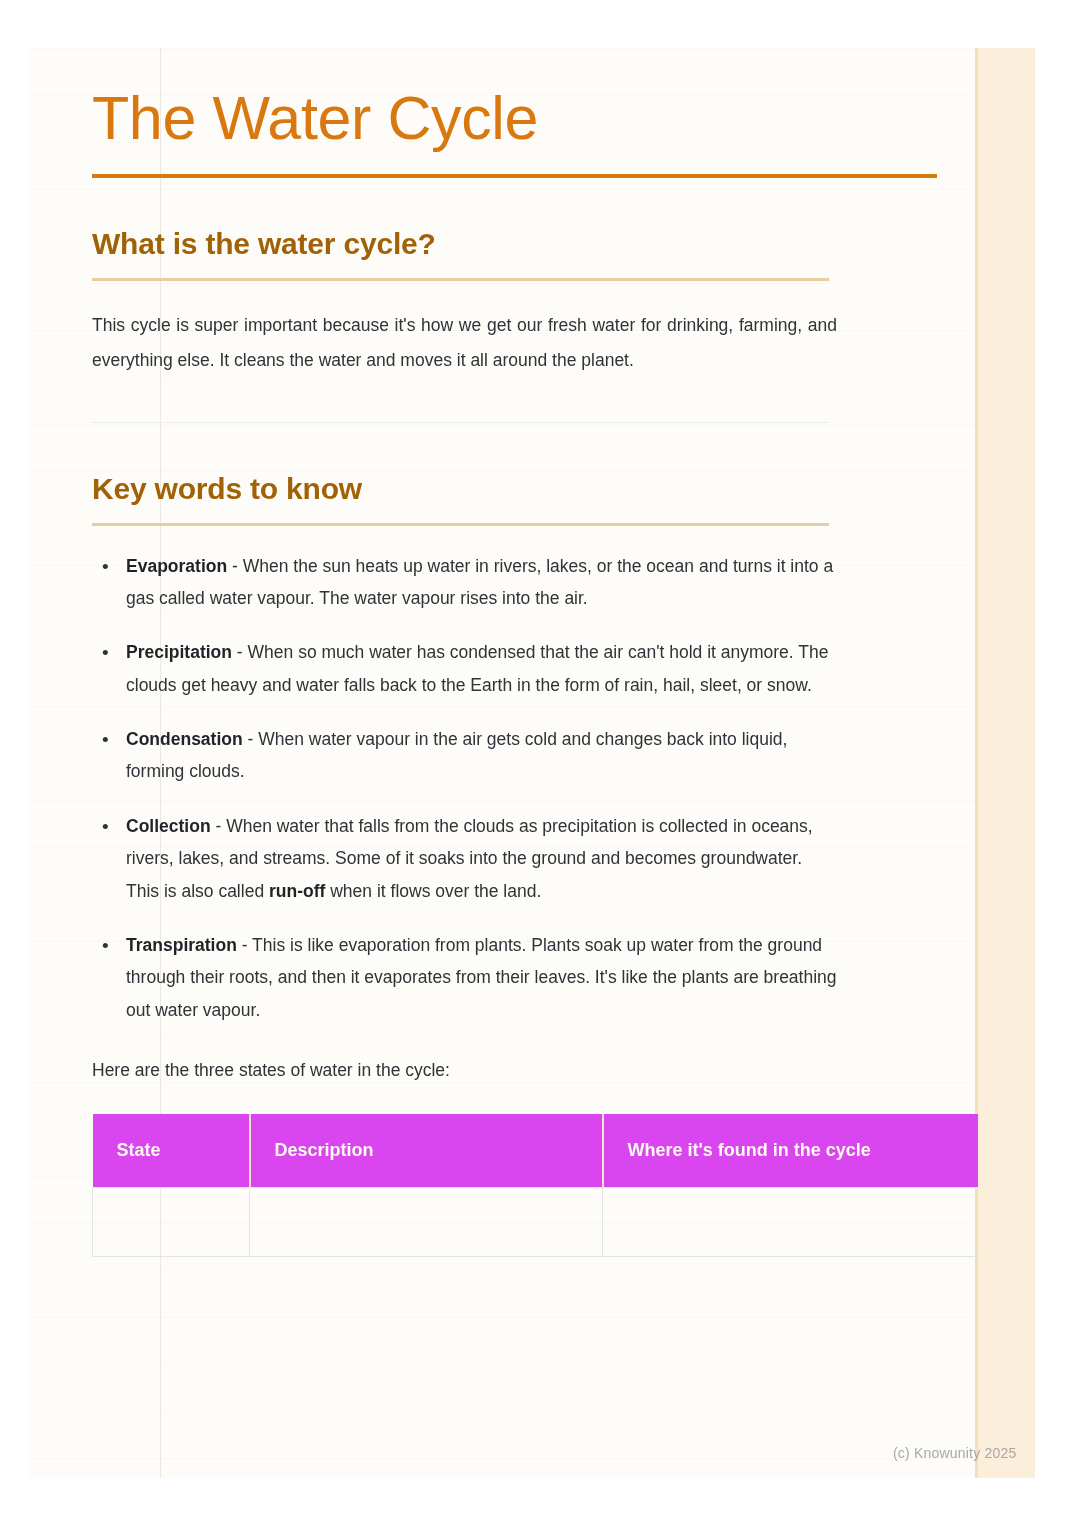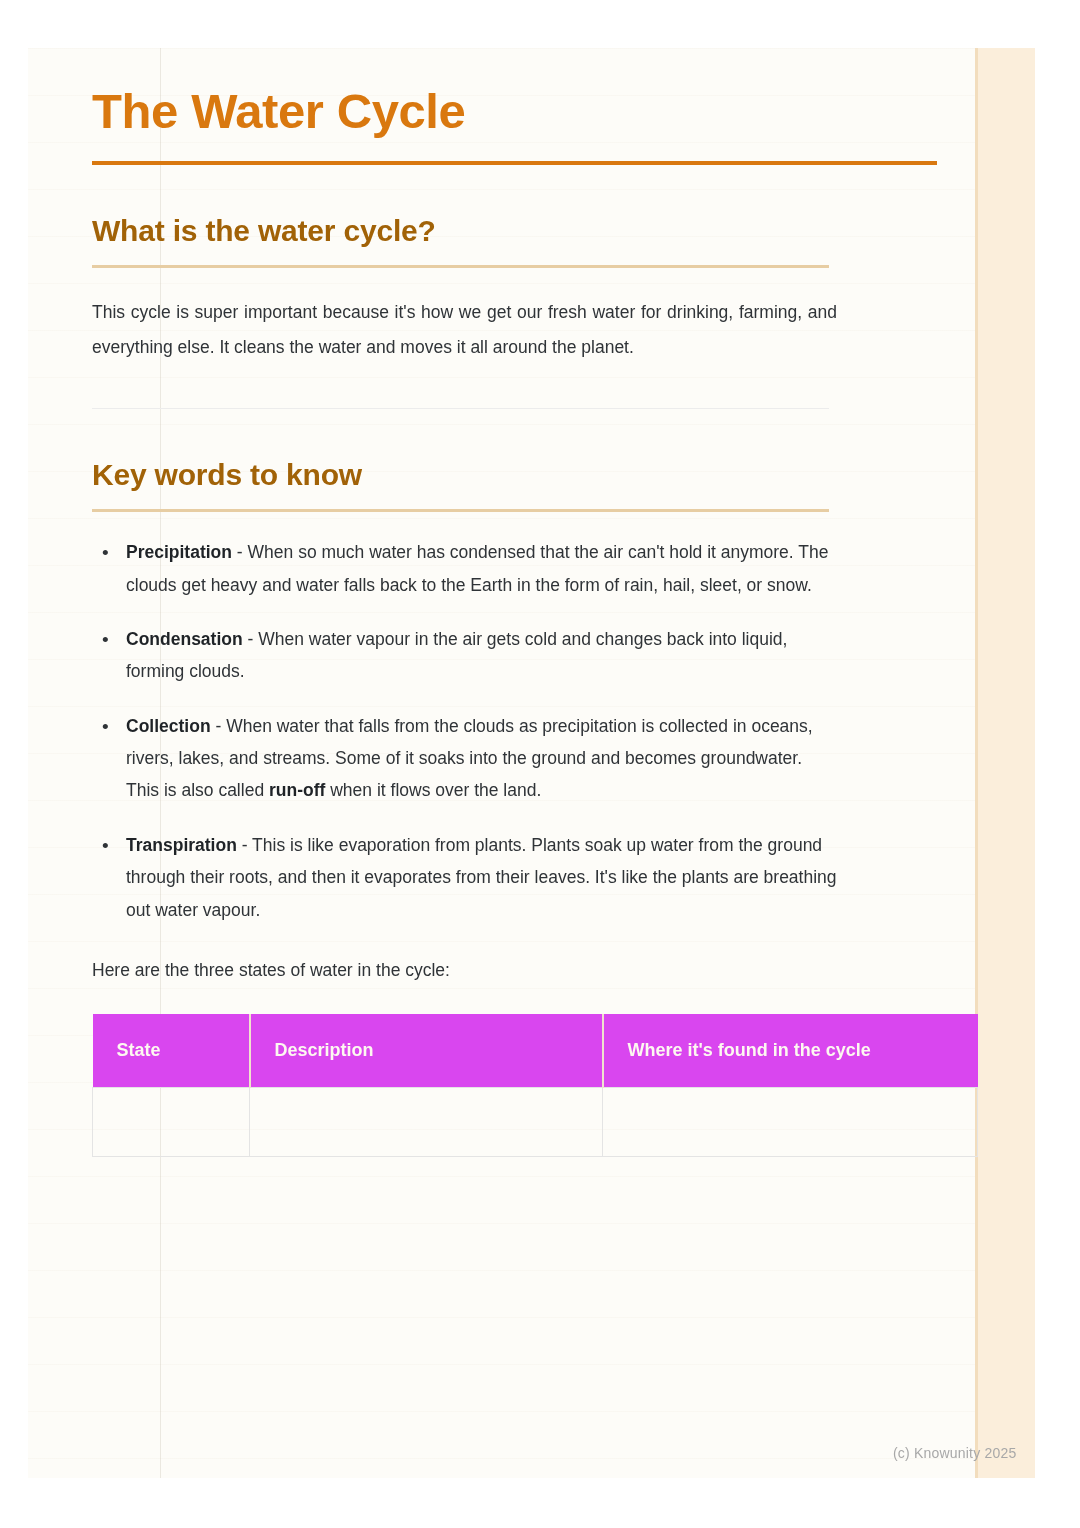--- a/index.html
+++ b/index.html
@@ -67,23 +67,23 @@
   
   .content {
     position: absolute;
     left: 64px;
     top: 36px;
     width: 745px;
   }
 
   h1.doc-title {
     margin: 0;
-    font-size: 49px;
+    font-size: 61px;
     line-height: 1.12;
-    font-weight: bold;
+    font-weight: normal;
     color: #d9780f;
     letter-spacing: -0.4px;
   }
   .title-rule {
     margin-top: 22px;
     height: 4px;
     width: 845px;
     background: #d9780f;
   }
 
@@ -206,20 +206,21 @@
     <h2 class="section-title">What is the water cycle?</h2>
     <div class="section-rule"></div>
     <p class="body-text">This cycle is super important because it's how we get our fresh water for drinking, farming, and everything else. It cleans the water and moves it all around the planet.</p>
 
     <div class="section-divider"></div>
 
     <h2 class="section-title">Key words to know</h2>
     <div class="section-rule"></div>
 
     <ul class="keyword-list">
+      <li><span class="kw">Evaporation</span><span> - </span><span>When the sun heats up water in rivers, lakes, or the ocean and turns it into a gas called water vapour. The water vapour rises into the air.</span></li>
       <li><span class="kw">Precipitation</span><span> - </span><span>When so much water has condensed that the air can't hold it anymore. The clouds get heavy and water falls back to the Earth in the form of rain, hail, sleet, or snow.</span></li>
       <li><span class="kw">Condensation</span><span> - </span><span>When water vapour in the air gets cold and changes back into liquid, forming clouds.</span></li>
       <li><span class="kw">Collection</span><span> - </span><span>When water that falls from the clouds as precipitation is collected in oceans, rivers, lakes, and streams. Some of it soaks into the ground and becomes groundwater. This is also called </span><span class="kw">run-off</span><span> when it flows over the land.</span></li>
       <li><span class="kw">Transpiration</span><span> - </span><span>This is like evaporation from plants. Plants soak up water from the ground through their roots, and then it evaporates from their leaves. It's like the plants are breathing out water vapour.</span></li>
     </ul>
 
     <p class="body-text plain">Here are the three states of water in the cycle:</p>
 
     <table class="states-table">
       <thead>

